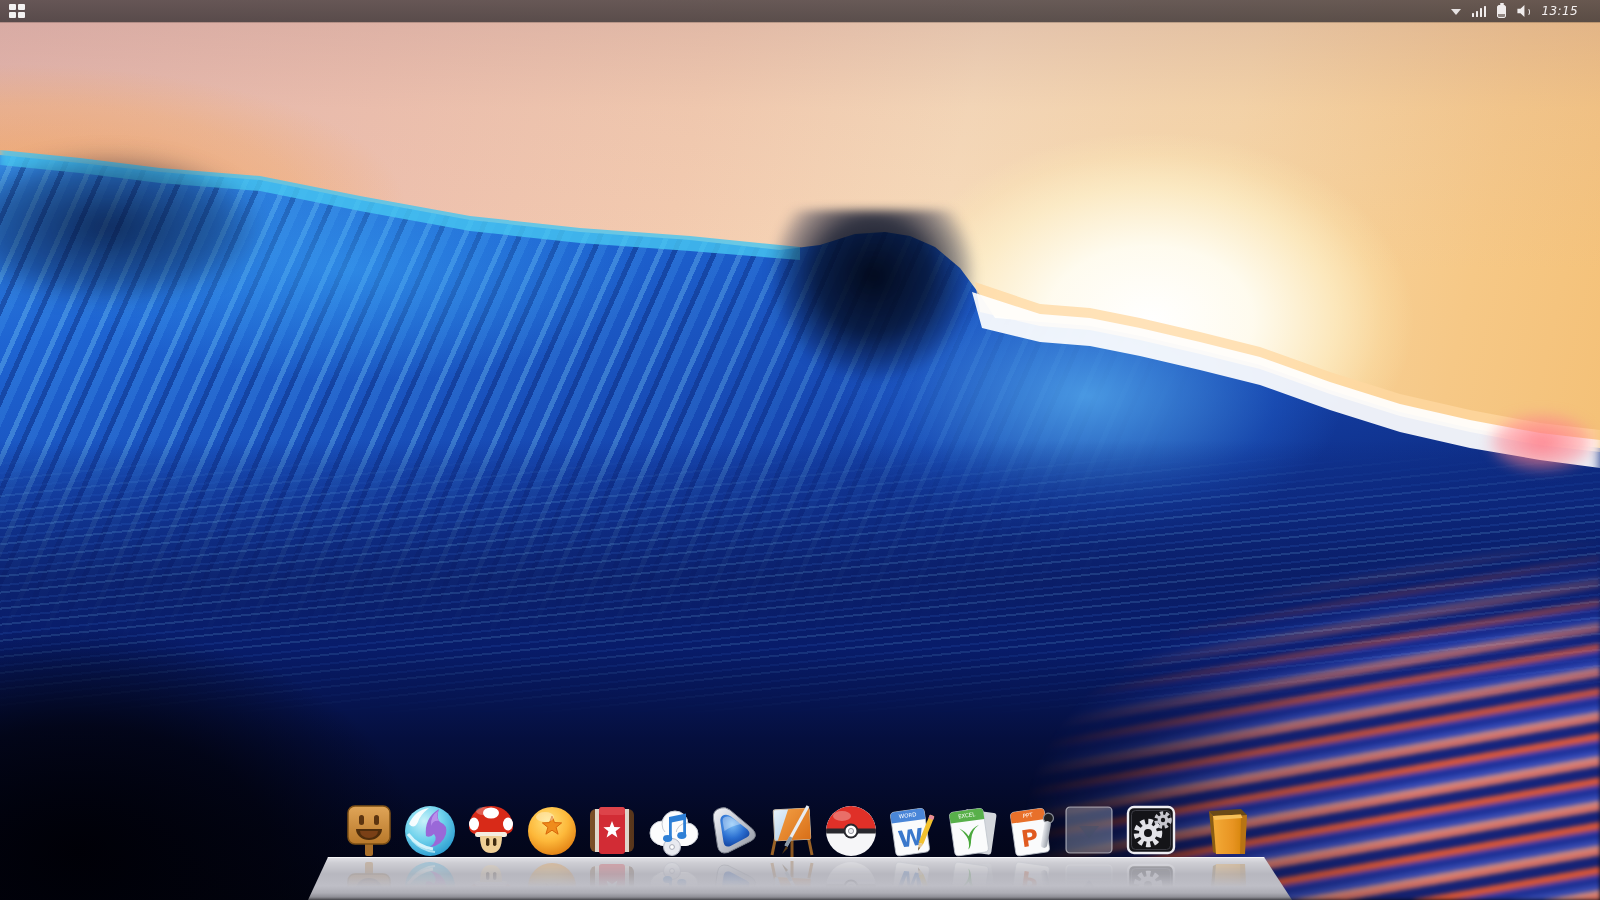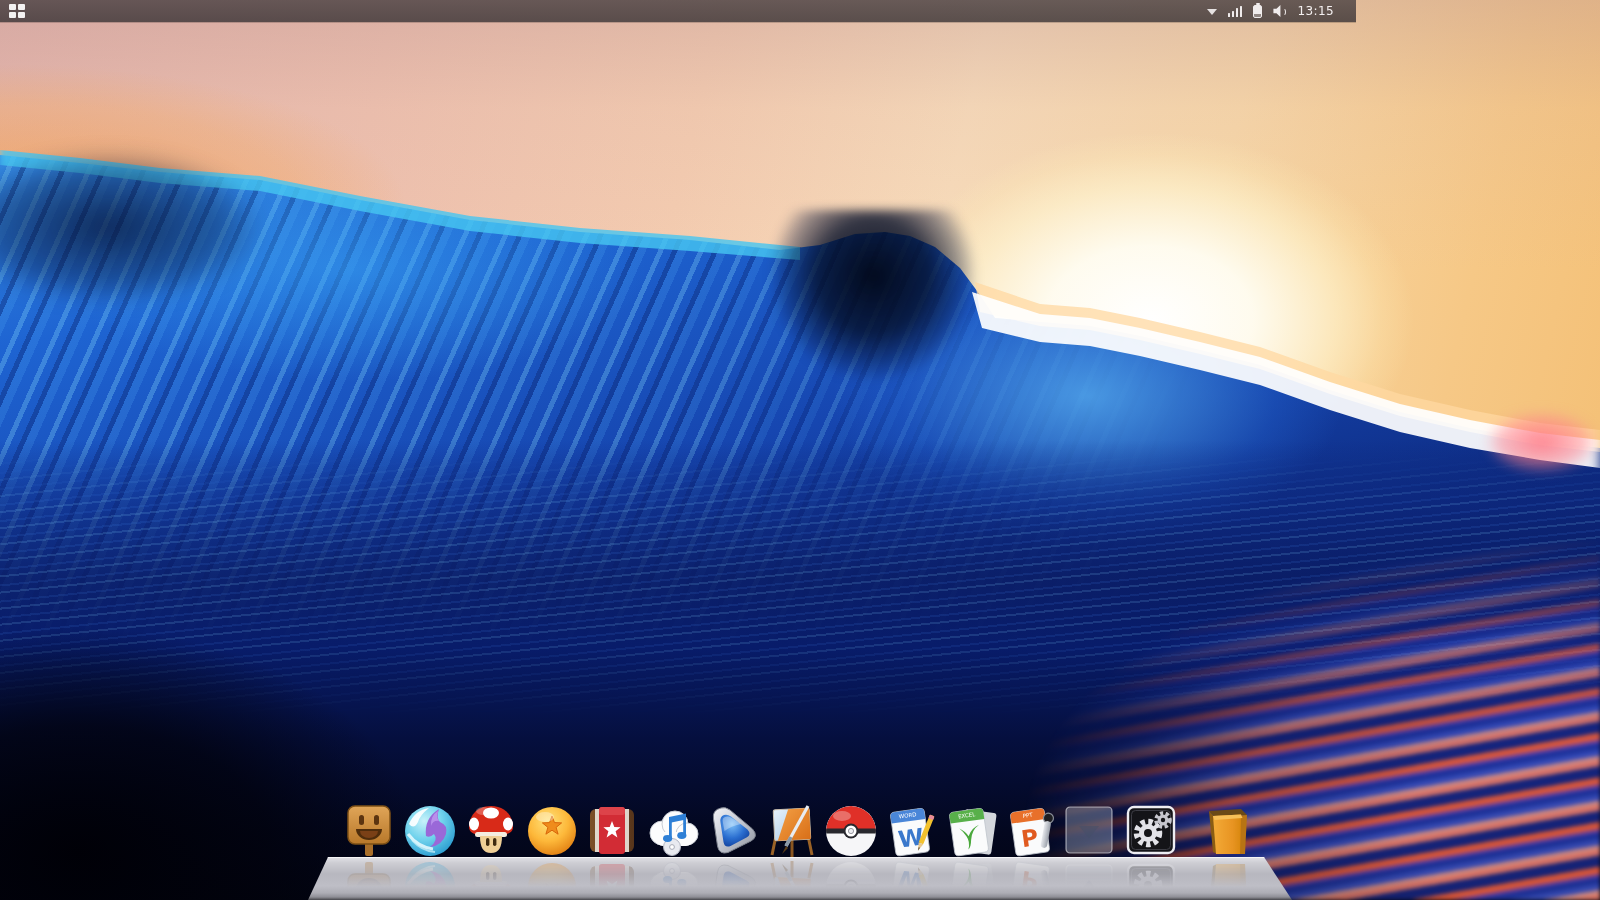--- a/index.html
+++ b/index.html
@@ -58,24 +58,24 @@
     filter:blur(2px) saturate(1.15);opacity:.95;
     background:repeating-linear-gradient(-10deg,
       rgba(238,134,118,0.9) 0 6px, rgba(246,172,158,0.85) 6px 10px,
       rgba(74,95,208,0.8) 10px 16px, rgba(40,60,165,0.85) 16px 23px,
       rgba(140,84,186,0.8) 23px 26px, rgba(234,102,70,0.9) 26px 33px,
       rgba(28,42,128,0.85) 33px 44px);
     -webkit-mask-image:radial-gradient(ellipse 90% 85% at 97% 82%, #000 25%, rgba(0,0,0,0.75) 50%, rgba(0,0,0,0.25) 68%, transparent 80%);
     mask-image:radial-gradient(ellipse 90% 85% at 97% 82%, #000 25%, rgba(0,0,0,0.75) 50%, rgba(0,0,0,0.25) 68%, transparent 80%);}
 
   
-  .topbar{position:absolute;left:0;top:0;width:1356px;height:22px;z-index:50;
+  .topbar{position:absolute;left:0;top:0;width:1600px;height:22px;z-index:50;
     background:linear-gradient(180deg, rgba(70,62,64,0.78), rgba(56,50,52,0.80));
     box-shadow:0 1px 0 rgba(0,0,0,0.18);
-    display:flex;align-items:center;justify-content:space-between;}
+    display:flex;align-items:center;justify-content:space-between;font-style:italic;}
   .start{margin-left:9px;width:17px;height:15px;display:grid;
     grid-template-columns:7px 7px;grid-template-rows:6px 6px;gap:2px;cursor:pointer;}
   .start span{background:#f4f2f2;border-radius:1px;display:block;}
   .tray{display:flex;align-items:center;gap:11px;margin-right:22px;height:100%;}
   .chevron{width:0;height:0;border-left:5px solid transparent;border-right:5px solid transparent;
     border-top:6px solid #e6e2e2;margin-top:2px;}
   .signal{display:flex;align-items:flex-end;gap:1.5px;height:11px;}
   .signal span{width:2.6px;background:#f0ecec;border-radius:.5px;display:block;}
   .signal .b1{height:4px}.signal .b2{height:6px}.signal .b3{height:8.5px}.signal .b4{height:11px}
   .battery{position:relative;width:9px;height:13px;border:1.2px solid #f0ecec;border-radius:2px;margin-top:1px;

